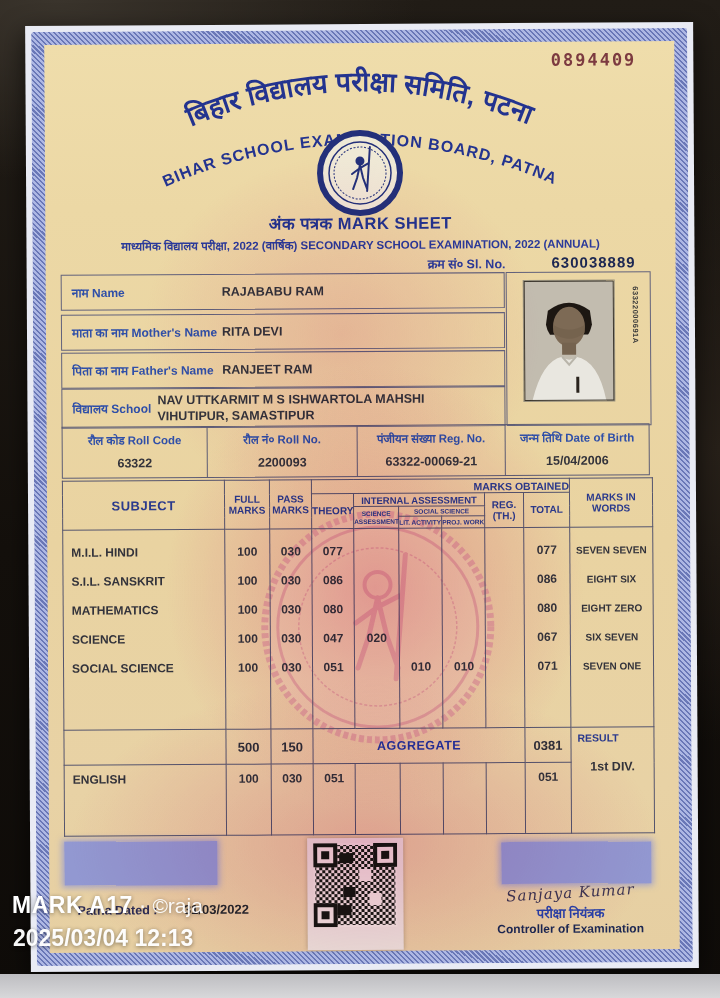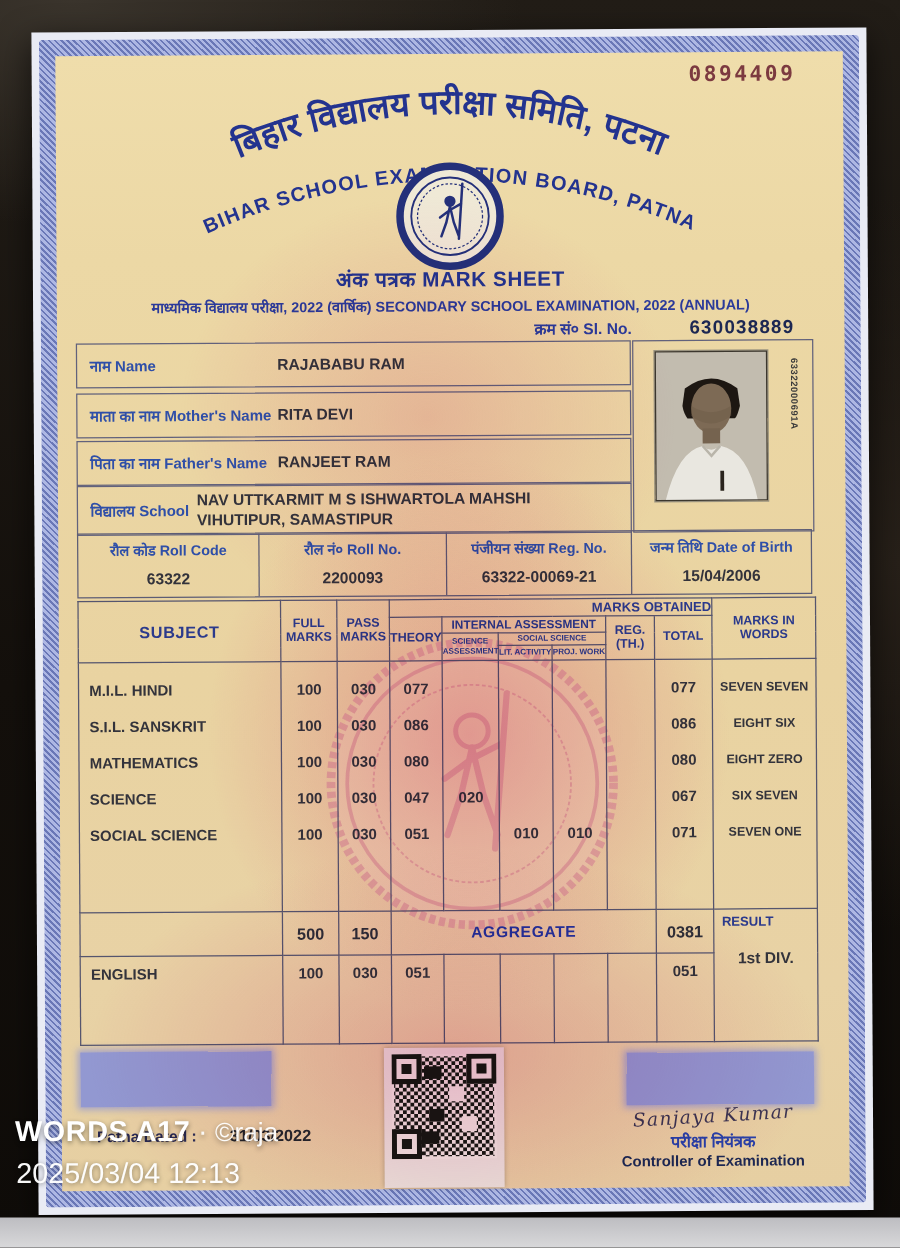--- a/index.html
+++ b/index.html
@@ -106,21 +106,21 @@
     color:#3c3452;transform:rotate(-3deg);letter-spacing:1px;}
   .controller-hi{margin-top:2px;color:#2940a8;font-size:13px;font-weight:bold;}
   .controller-en{color:#1c2752;font-size:12px;font-weight:bold;}
   
   .cam1{position:absolute;left:12px;top:892px;z-index:90;color:#fff;font-size:23px;
     text-shadow:0 1px 4px rgba(0,0,0,.45);}
   .cam1 .dev{font-weight:bold;letter-spacing:.5px;}
   .cam1 .sep{margin:0 6px;color:rgba(255,255,255,.9);}
   .cam1 .cred{font-weight:400;color:rgba(255,255,255,.95);font-size:21px;}
   .cam2{position:absolute;left:13px;top:925px;z-index:90;color:rgba(255,255,255,.97);
-    font-size:23px;font-weight:400;text-shadow:0 1px 4px rgba(0,0,0,.45);}
+    font-size:23px;font-weight:700;text-shadow:0 1px 4px rgba(0,0,0,.45);}
 </style>
 </head>
 <body>
 
 <div class="certificate">
   <div class="lace"></div>
   <div class="paper">
 
     <div class="serial">0894409</div>
 
@@ -401,17 +401,17 @@
       <div class="signature">Sanjaya Kumar</div>
       <div class="controller-hi">परीक्षा नियंत्रक</div>
       <div class="controller-en">Controller of Examination</div>
     </div>
 
     <div class="glare"></div>
   </div>
 </div>
 
 <div class="cam1">
-  <span class="dev">WORDS A17</span><span class="sep">·</span><span class="cred">©raja</span>
+  <span class="dev">MARK A17</span><span class="sep">·</span><span class="cred">©raja</span>
 </div>
 <div class="cam2">2025/03/04 12:13</div>
 
 <div class="bottom-strip"></div>
 
 </body></html>

